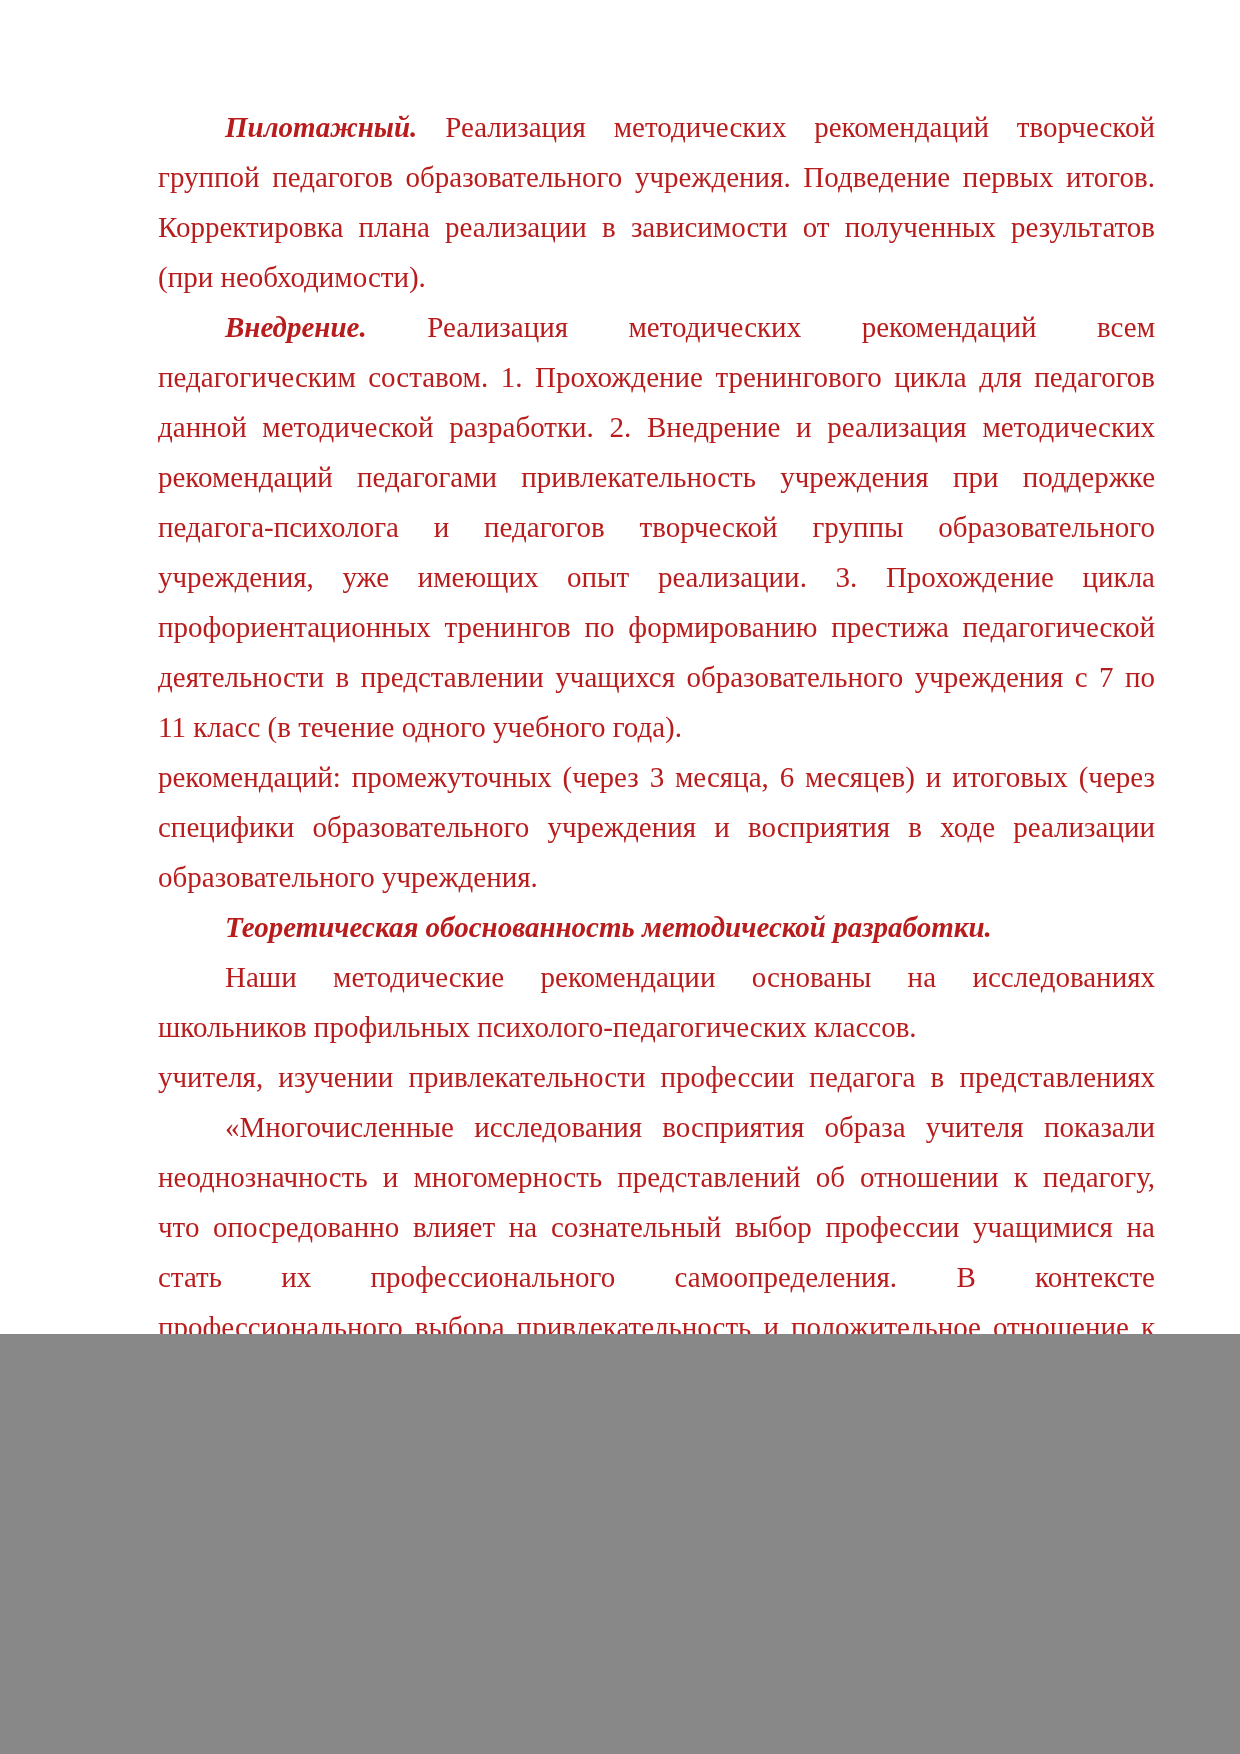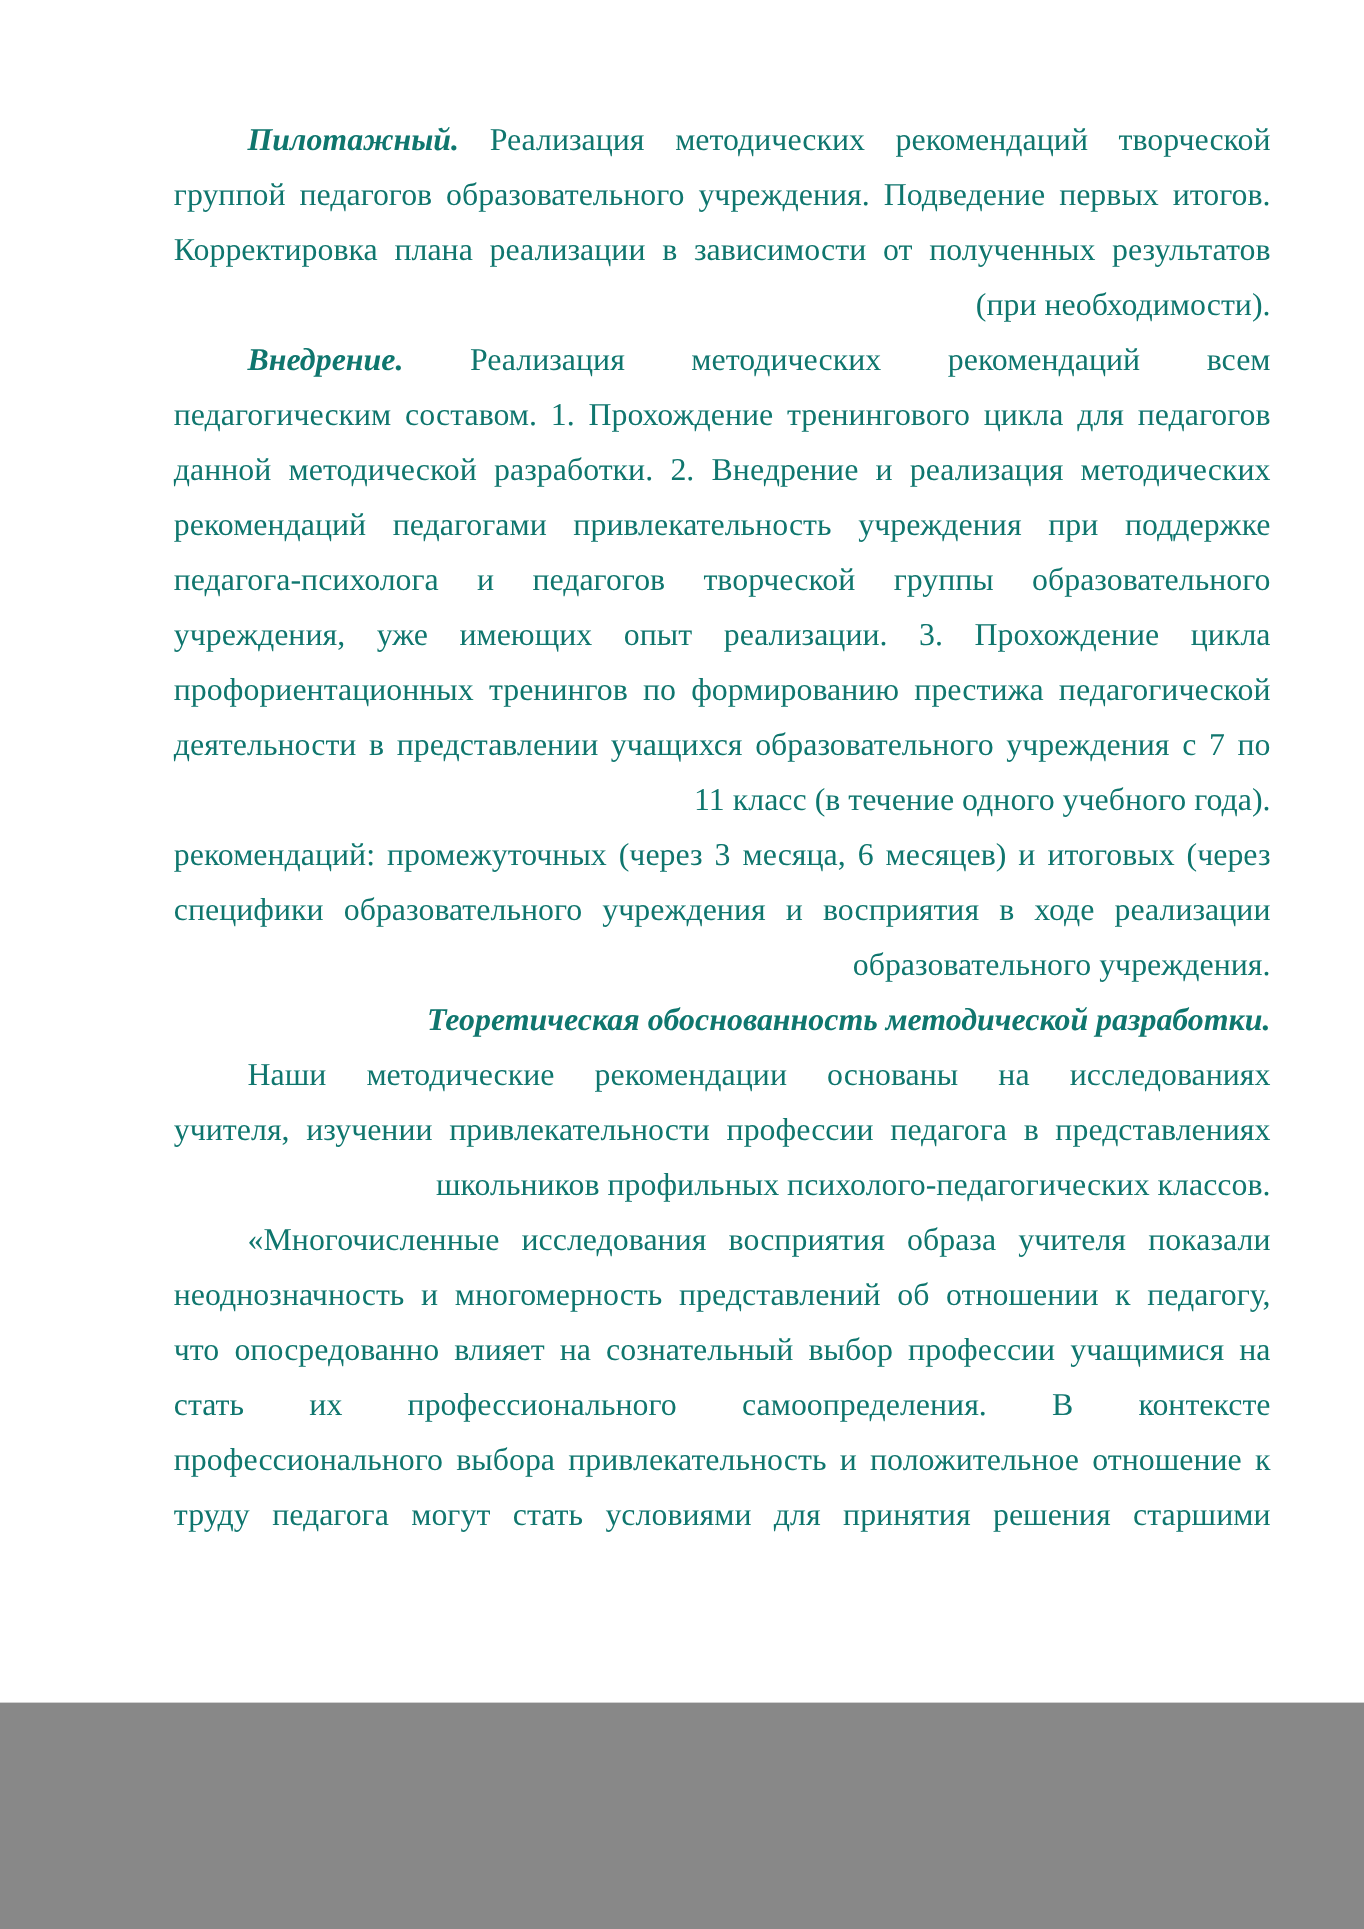--- a/index.html
+++ b/index.html
@@ -3,39 +3,39 @@
 <meta charset="utf-8">
 <style>
   html, body {
     margin: 0;
     padding: 0;
     background: #888;
   }
   .page {
     position: relative;
     width: 1240px;
-    height: 1548px;
+    height: 1334px;
     margin: 0 auto;
     background: #ffffff;
-    color: #0f766e;
+    color: #b91c1c;
     font-family: "Liberation Serif", "DejaVu Serif", serif;
     overflow: hidden;
   }
   .text-block {
     position: absolute;
     left: 158px;
     top: 102px;
     width: 997px;
   }
   .line {
     font-size: 29px;
     line-height: 50px;
     height: 50px;
     white-space: normal;
-    text-align: right;
+    text-align: left;
   }
   .line.just {
     text-align: justify;
     text-align-last: justify;
   }
   .line.indent {
     text-indent: 67px;
   }
   .bi {
     font-weight: bold;
@@ -69,22 +69,22 @@
       <div class="line just"><span>педагога-психолога и педагогов творческой группы образовательного</span></div>
       <div class="line just"><span>учреждения, уже имеющих опыт реализации. 3. Прохождение цикла</span></div>
       <div class="line just"><span>профориентационных тренингов по формированию престижа педагогической</span></div>
       <div class="line just"><span>деятельности в представлении учащихся образовательного учреждения с 7 по</span></div>
       <div class="line"><span>11 класс (в течение одного учебного года).</span></div>
       <div class="line just"><span>рекомендаций: промежуточных (через 3 месяца, 6 месяцев) и итоговых (через</span></div>
       <div class="line just"><span>специфики образовательного учреждения и восприятия в ходе реализации</span></div>
       <div class="line"><span>образовательного учреждения.</span></div>
       <div class="line indent"><span class="bi">Теоретическая обоснованность методической разработки.</span></div>
       <div class="line just indent"><span>Наши методические рекомендации основаны на исследованиях</span></div>
+      <div class="line"><span>школьников профильных психолого-педагогических классов.</span></div>
       <div class="line just"><span>учителя, изучении привлекательности профессии педагога в представлениях</span></div>
-      <div class="line"><span>школьников профильных психолого-педагогических классов.</span></div>
       <div class="line just indent"><span>«Многочисленные исследования восприятия образа учителя показали</span></div>
       <div class="line just"><span>неоднозначность и многомерность представлений об отношении к педагогу,</span></div>
       <div class="line just"><span>что опосредованно влияет на сознательный выбор профессии учащимися на</span></div>
       <div class="line just"><span>стать их профессионального самоопределения. В контексте</span></div>
       <div class="line just"><span>профессионального выбора привлекательность и положительное отношение к</span></div>
       <div class="line just"><span>труду педагога могут стать условиями для принятия решения старшими</span></div>
     </div>
   <div class="footer">
     <span>5</span>
   </div>

